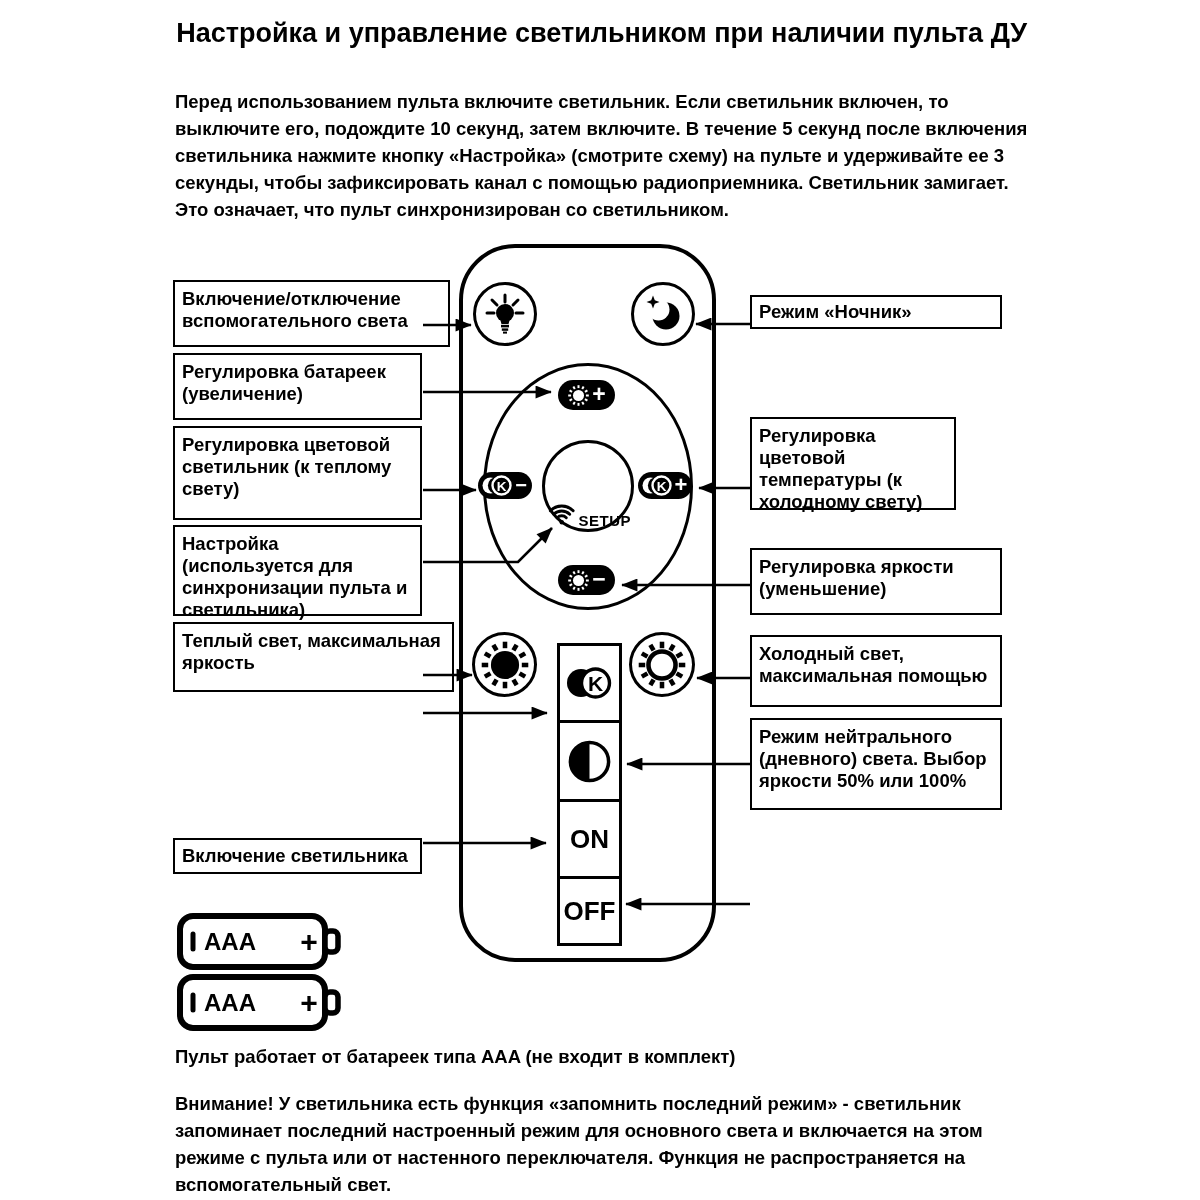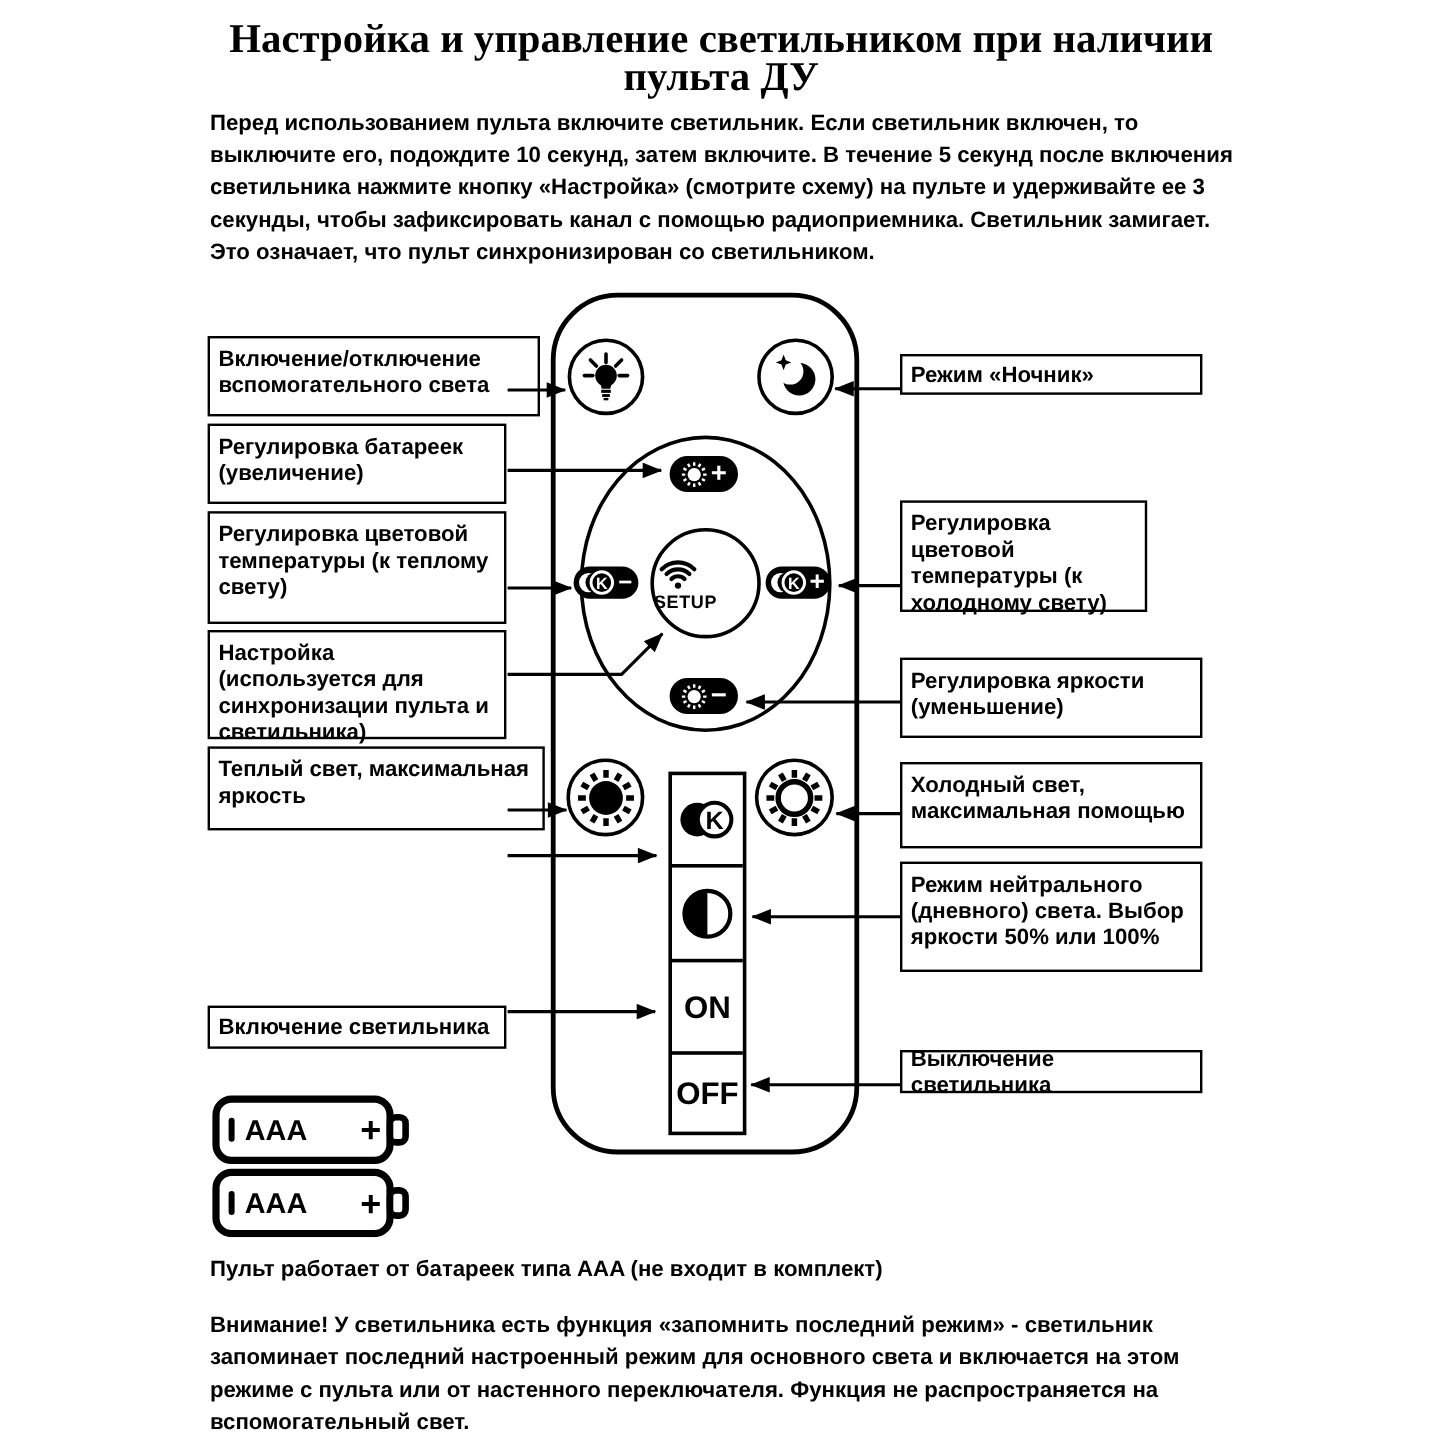--- a/index.html
+++ b/index.html
@@ -3,21 +3,21 @@
 <meta charset="utf-8">
 <style>
   html,body { margin:0; padding:0; background:#fff; }
   .page {
     position:relative; width:1200px; height:1200px; background:#ffffff;
     font-family:"Liberation Sans", sans-serif; font-weight:bold; color:#000;
     overflow:hidden;
   }
   .title {
     position:absolute; left:175px; top:17px; width:852px;
-    font-size:34px; line-height:32px; text-align:center; margin:0;font-family:Liberation Serif, serif;
+    font-size:27px; line-height:32px; text-align:right; margin:0;
   }
   .para {
     position:absolute; margin:0; font-size:18.5px; line-height:27px;
   }
   .intro { left:175px; top:88px; width:870px; }
   .battery-note { left:175px; top:1043px; width:870px; }
   .warning { left:175px; top:1090px; width:875px; }
 
   .label-box {
     position:absolute; box-sizing:border-box; border:2.6px solid #000;
@@ -38,21 +38,21 @@
     box-sizing:border-box; border:3px solid #000; border-radius:50%; background:#fff;
   }
   .pill {
     position:absolute; background:#000; display:flex; align-items:center; justify-content:center;
   }
   .pill.sun-pill { border-radius:15px; gap:2px; }
   .pill-sign { color:#fff; font-size:23px; line-height:1; transform:translateY(-1px); }
   .setup-btn {
     position:absolute; left:542px; top:440px; width:92px; height:92px;
     box-sizing:border-box; border:3.5px solid #000; border-radius:50%; background:#fff;
-    display:flex; flex-direction:column; align-items:flex-start; justify-content:center;
+    display:flex; flex-direction:row; align-items:flex-end; justify-content:center;
   }
   .setup-label { font-size:15px; letter-spacing:.5px; margin-top:1px; }
   .btn-column {
     position:absolute; left:557px; top:643px; width:65px; height:303px;
     box-sizing:border-box; border:3px solid #000; background:#fff;
     display:flex; flex-direction:column;
   }
   .cell {
     box-sizing:border-box; border-bottom:3px solid #000; flex:none;
     display:flex; align-items:center; justify-content:center; font-size:26px;
@@ -66,31 +66,30 @@
 </head>
 <body>
 
 <div class="page">
 
   <h1 class="title">Настройка и управление светильником при наличии пульта ДУ</h1>
   <p class="para intro">Перед использованием пульта включите светильник. Если светильник включен, то выключите его, подождите 10 секунд, затем включите. В течение 5 секунд после включения светильника нажмите кнопку «Настройка» (смотрите схему) на пульте и удерживайте ее 3 секунды, чтобы зафиксировать канал с помощью радиоприемника. Светильник замигает. Это означает, что пульт синхронизирован со светильником.</p>
 
   <div class="label-box" style="left:173px;top:280px;width:277px;height:67px">Включение/отключение вспомогательного света</div>
   <div class="label-box" style="left:173px;top:353px;width:249px;height:67px">Регулировка батареек (увеличение)</div>
-  <div class="label-box" style="left:173px;top:426px;width:249px;height:94px">Регулировка цветовой температуры (к теплому свету)</div>
+  <div class="label-box" style="left:173px;top:426px;width:249px;height:94px">Регулировка цветовой светильник (к теплому свету)</div>
   <div class="label-box" style="left:173px;top:525px;width:249px;height:91px">Настройка (используется для синхронизации пульта и светильника)</div>
   <div class="label-box" style="left:173px;top:622px;width:281px;height:70px">Теплый свет, максимальная яркость</div>
   <div class="label-box single" style="left:173px;top:838px;width:249px;height:36px">Включение светильника</div>
 
   <div class="label-box single" style="left:750px;top:295px;width:252px;height:34px">Режим «Ночник»</div>
   <div class="label-box" style="left:750px;top:417px;width:206px;height:93px">Регулировка цветовой температуры (к холодному свету)</div>
   <div class="label-box" style="left:750px;top:548px;width:252px;height:67px">Регулировка яркости (уменьшение)</div>
   <div class="label-box" style="left:750px;top:635px;width:252px;height:72px">Холодный свет, максимальная помощью</div>
   <div class="label-box" style="left:750px;top:718px;width:252px;height:92px">Режим нейтрального (дневного) света. Выбор яркости 50% или 100%</div>
-  <div class="label-box single" style="left:750px;top:875px;width:252px;height:36px">Выключение светильника</div>
 
   <div class="remote-outline"></div>
 
   <div class="circle-btn" style="left:473px;top:282px;width:64px;height:64px">
     <svg width="46" height="46" viewBox="0 0 46 46">
       <g stroke="#000" stroke-width="3" stroke-linecap="round">
         <line x1="5" y1="22" x2="12" y2="22"></line>
         <line x1="34" y1="22" x2="41" y2="22"></line>
         <line x1="23" y1="4" x2="23" y2="11"></line>
         <line x1="10" y1="9" x2="15" y2="14"></line>

